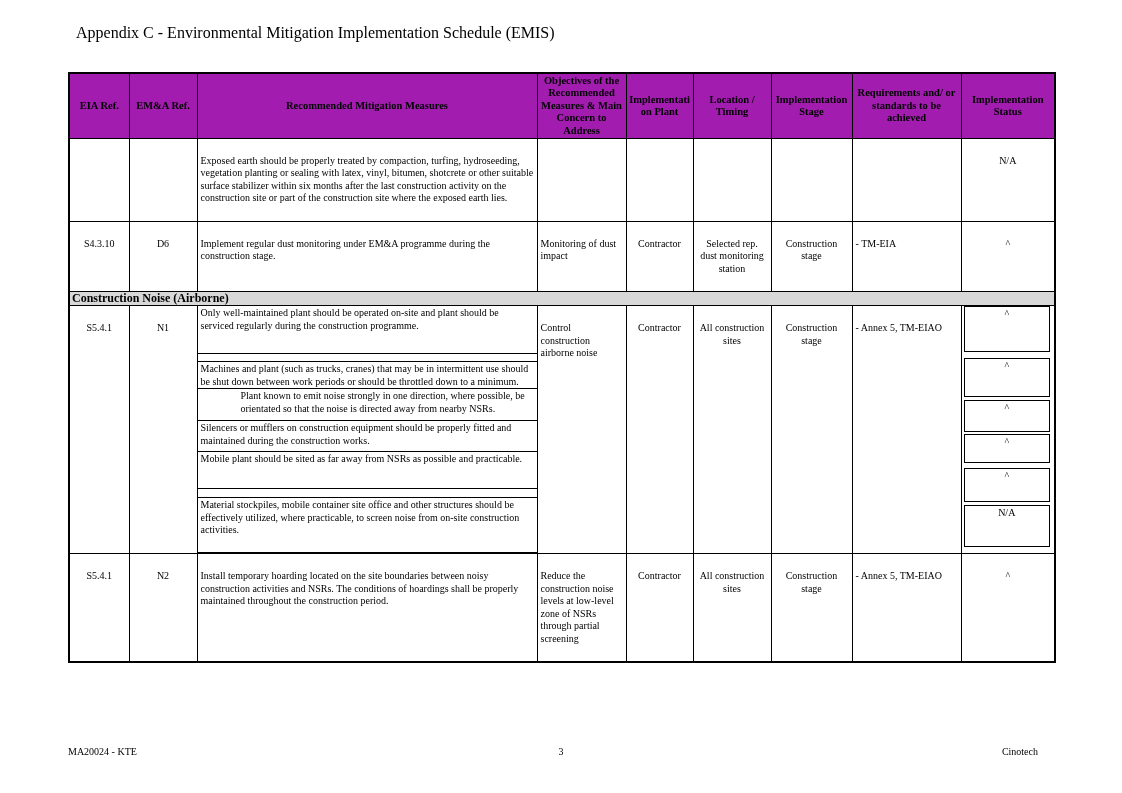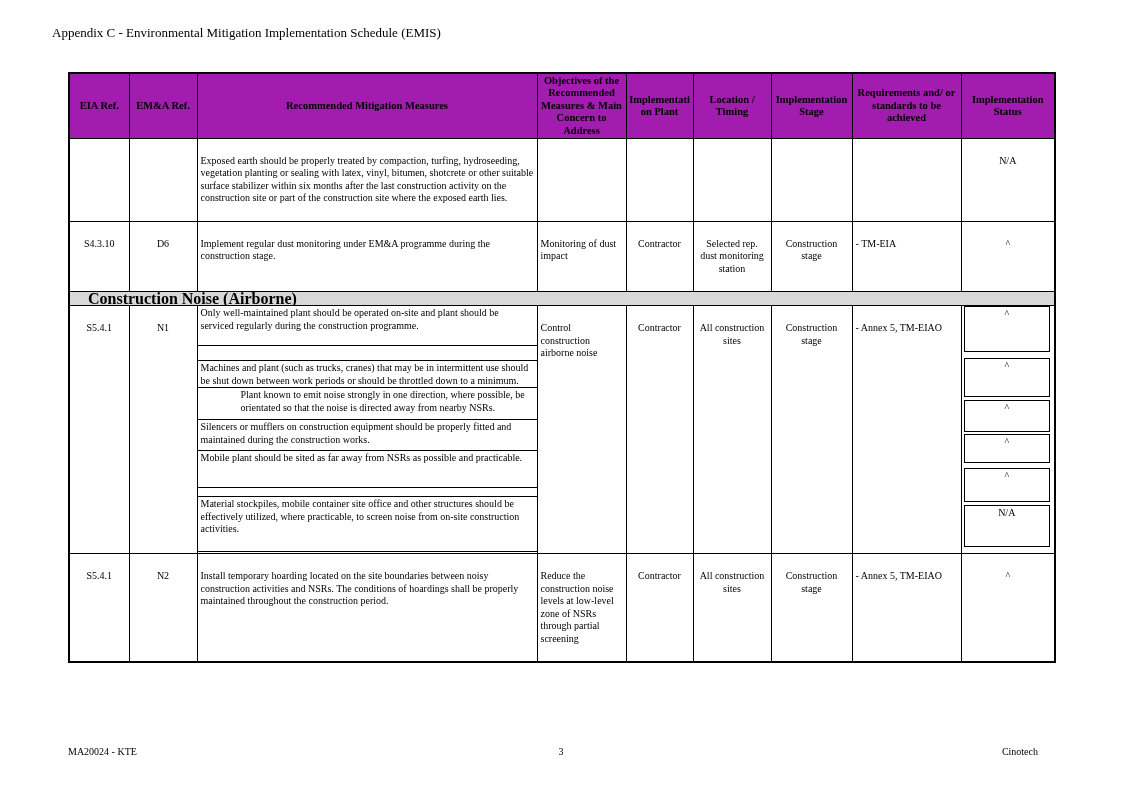--- a/index.html
+++ b/index.html
@@ -2,22 +2,22 @@
 <html><head>
 <meta charset="utf-8">
 <style>
   html, body { margin:0; padding:0; }
   body {
     width:1122px; height:793px; background:#ffffff; color:#000;
     font-family:"Liberation Serif","DejaVu Serif",serif;
     position:relative; overflow:hidden;
   }
   .appendix-title {
-    position:absolute; left:52px; top:27px;
-    font-size:13px; line-height:12px;
+    position:absolute; left:76px; top:27px;
+    font-size:16px; line-height:12px;
   }
   table.emis {
     position:absolute; left:68px; top:72px; width:986px;
     border-collapse:collapse; table-layout:fixed;
     border:2px solid #000;
   }
   th, td { border:1px solid #000; overflow:hidden; }
   th {
     background:#a21caf; font-size:10.5px; font-weight:bold;
     text-align:center; vertical-align:middle;
@@ -28,31 +28,31 @@
     font-size:10px; line-height:1.25; vertical-align:top;
     padding:16px 3px; text-align:left;
   }
   .c { text-align:center; }
   .pre { white-space:pre-line; }
   .status { text-align:center; }
   tr.r1 { height:72px; }
   tr.r2 { height:40px; }
   tr.section-row { height:13px; }
   tr.section-row td {
-    background:#d8d8d8; font-weight:bold; font-size:16px;
-    padding:0 18px; line-height:13px;
+    background:#d8d8d8; font-weight:bold; font-size:12px;
+    padding:0 2px; line-height:13px;
   }
   tr.rg { height:248px; }
   tr.rn2 { height:85px; }
   td.boxcol { padding:0; }
   .mbox {
     border-top:1px solid #000; border-bottom:1px solid #000;
     padding:1px 3px; box-sizing:border-box;
   }
-  .m1 { height:40px; border-top:none; margin-bottom:14px; }
+  .m1 { height:48px; border-top:none; margin-bottom:7px; }
   .m2 { height:28px; }
   .m3 { height:33px; margin-top:-1px;margin-left:40px; }
   .m4 { height:32px; margin-top:-1px; }
   .m5 { height:38px; margin-top:-1px; }
   .m6 { height:56px; margin-top:8px; }
   .sbox {
     border:1px solid #000; margin:0 4px 0 2px; box-sizing:border-box;
     text-align:center; padding-top:1px; font-size:10px;
   }
   .s1 { height:46px; margin-bottom:6px; }

